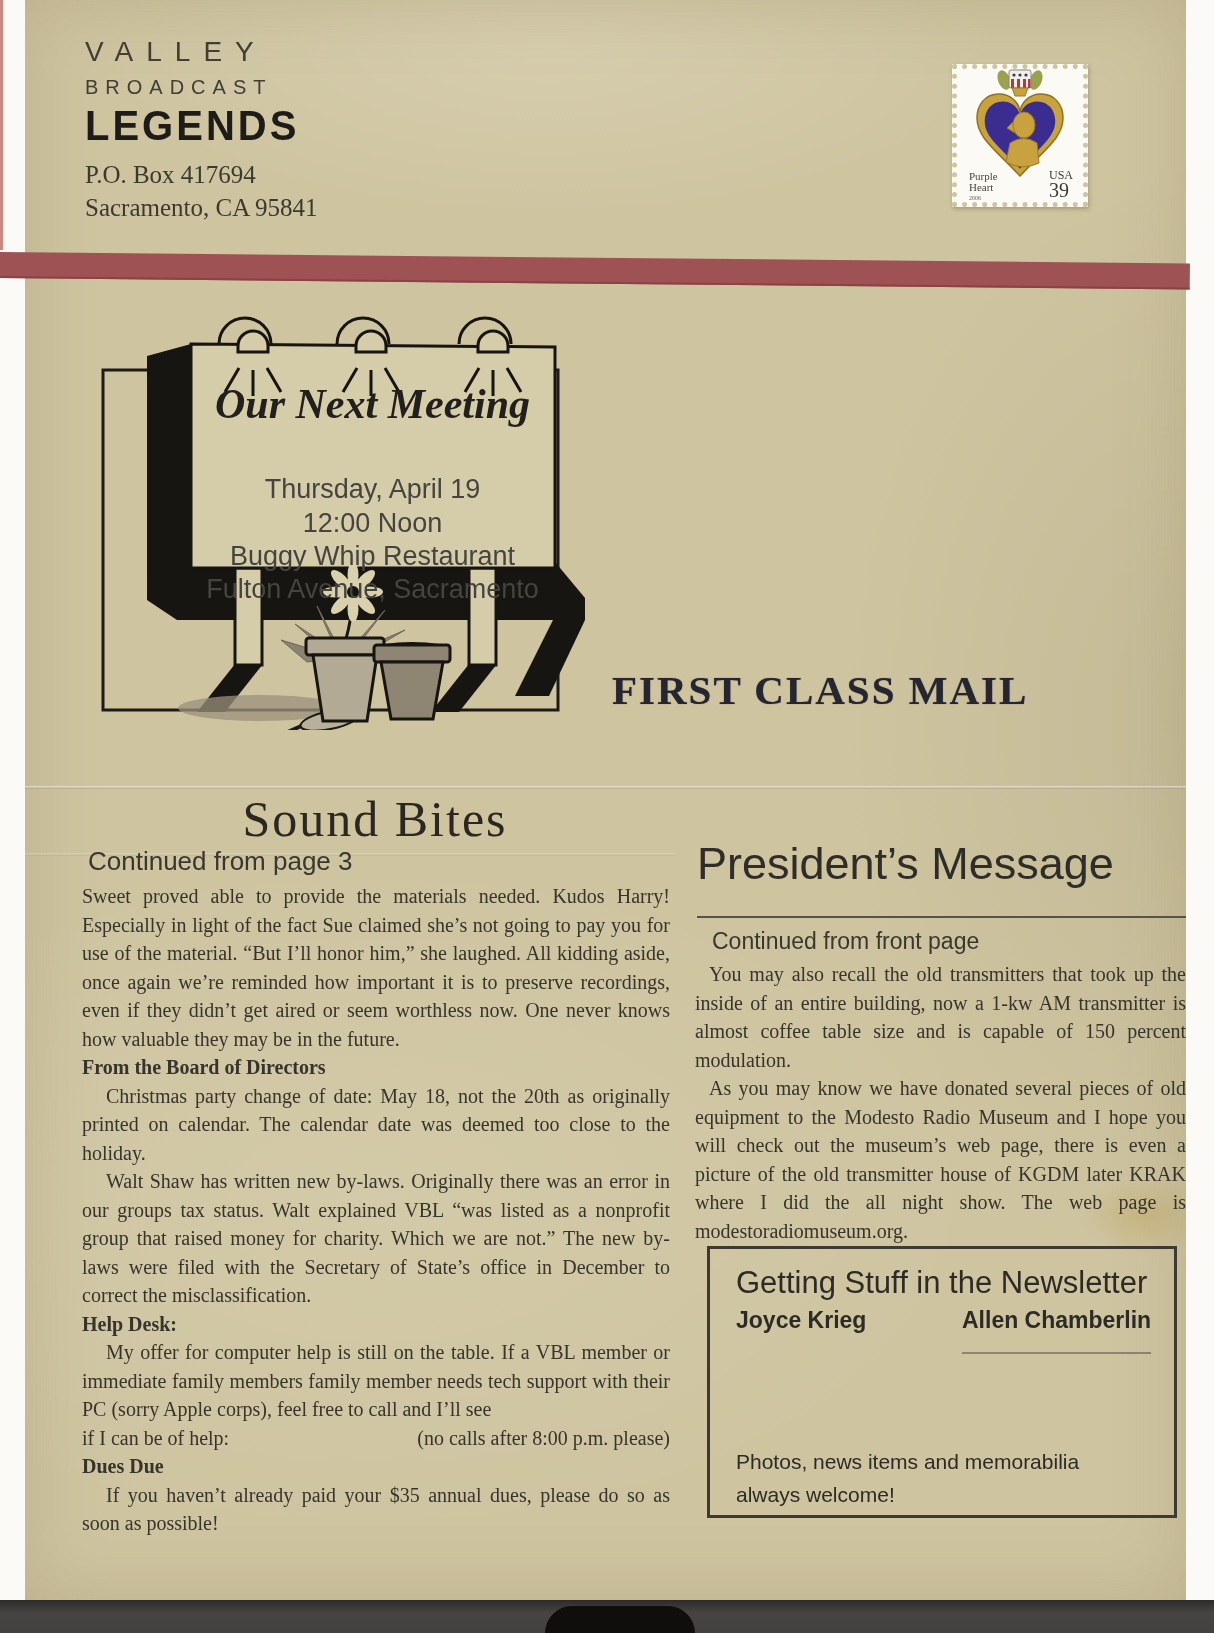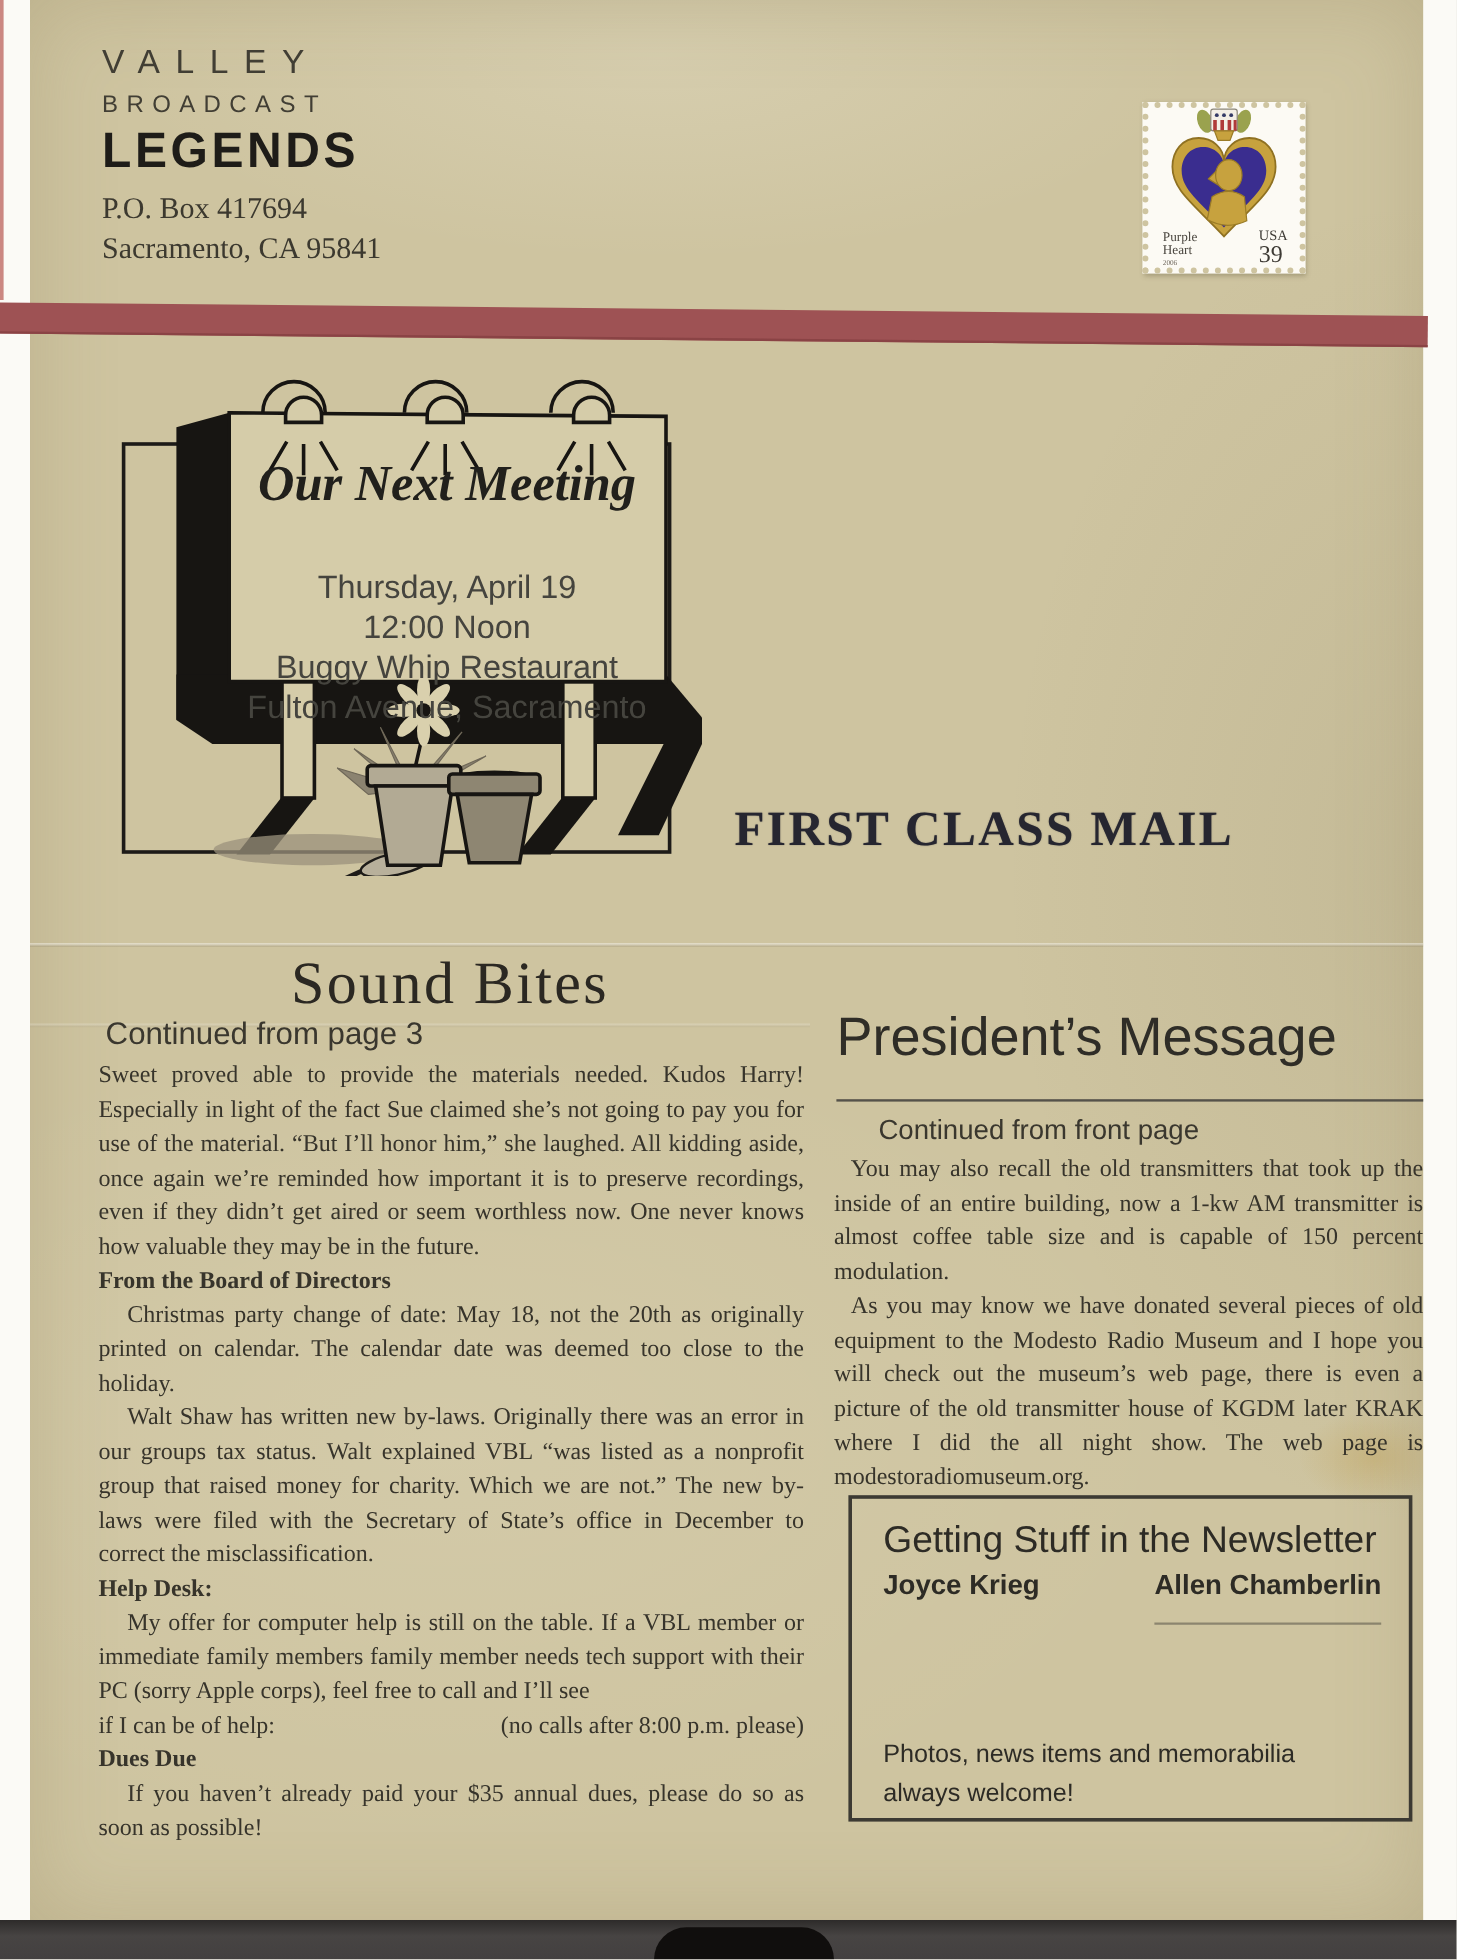--- a/index.html
+++ b/index.html
@@ -22,21 +22,21 @@
 
   
   .sender{position:absolute;left:85px;top:36px;color:#37342c;}
   .sn1{font-family:"Liberation Sans","DejaVu Sans",sans-serif;font-size:28px;letter-spacing:13px;color:#413e34;}
   .sn2{font-family:"Liberation Sans","DejaVu Sans",sans-serif;font-size:20px;letter-spacing:7px;margin-top:8px;color:#413e34;}
   .sn3{font-family:"Liberation Sans","DejaVu Sans",sans-serif;font-size:40px;font-weight:bold;letter-spacing:3px;
        margin-top:4px;color:#1e1c18;transform:scaleY(1.04);transform-origin:left top;}
   .addr{font-size:25px;margin-top:10px;line-height:33px;color:#3c392f;}
 
   
-  .stamp{position:absolute;left:952px;top:85px;width:136px;height:143px;box-sizing:border-box;
+  .stamp{position:absolute;left:952px;top:64px;width:136px;height:143px;box-sizing:border-box;
          background:#fcfaf4;border:5px dotted #cec4a0;box-shadow:1px 2px 4px rgba(90,80,50,.35);}
   .stamp svg{position:absolute;left:-5px;top:-5px;}
 
   
   .stripe{position:absolute;left:0;top:252px;width:1190px;height:24px;background:#9e5254;
           border-bottom:2px solid #8a4345;transform:rotate(.55deg);transform-origin:0 0;}
 
   
   .billboard{position:absolute;left:85px;top:300px;width:500px;height:430px;}
   .billboard svg{position:absolute;left:0;top:0;}
@@ -60,21 +60,21 @@
   .copy p{margin:0;text-align:justify;}
   .copy p.ind{text-indent:24px;}
   .copy p.head{font-weight:bold;text-align:left;}
   .sb-body{position:absolute;left:82px;top:882px;width:588px;}
   .gap{display:flex;justify-content:space-between;}
 
   .pm-title{position:absolute;left:697px;top:838px;width:492px;
             font-family:"Liberation Sans","DejaVu Sans",sans-serif;font-size:45px;color:#2f2d27;}
   .pm-rule{position:absolute;left:697px;top:916px;width:489px;height:2px;background:#55524a;}
   .pm-cont{position:absolute;left:712px;top:928px;font-family:"Liberation Sans","DejaVu Sans",sans-serif;
-           font-size:23px;color:#3a372e;margin-left:20px;}
+           font-size:23px;color:#3a372e;}
   .pm-body{position:absolute;left:695px;top:960px;width:491px;}
   .pm-body p.ind{text-indent:14px;}
 
   
   .nbox{position:absolute;left:707px;top:1246px;width:470px;height:272px;box-sizing:border-box;
         border:3px solid #3c3a33;font-family:"Liberation Sans","DejaVu Sans",sans-serif;color:#2d2b25;}
   .nbox-title{position:absolute;left:26px;top:16px;font-size:31px;}
   .nbox-name{position:absolute;top:58px;font-size:23px;font-weight:bold;}
   .nbox-name.left{left:26px;}
   .nbox-name.right{left:252px;border-bottom:2px solid rgba(60,58,50,.45);padding-bottom:18px;}

